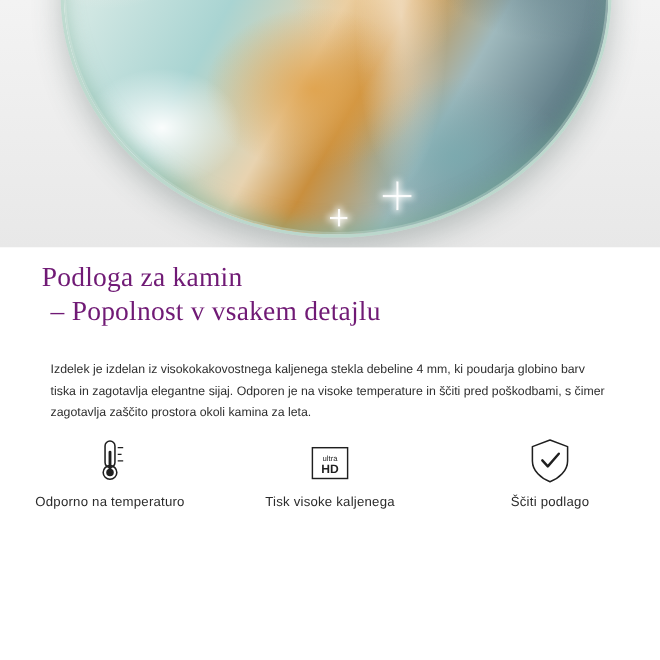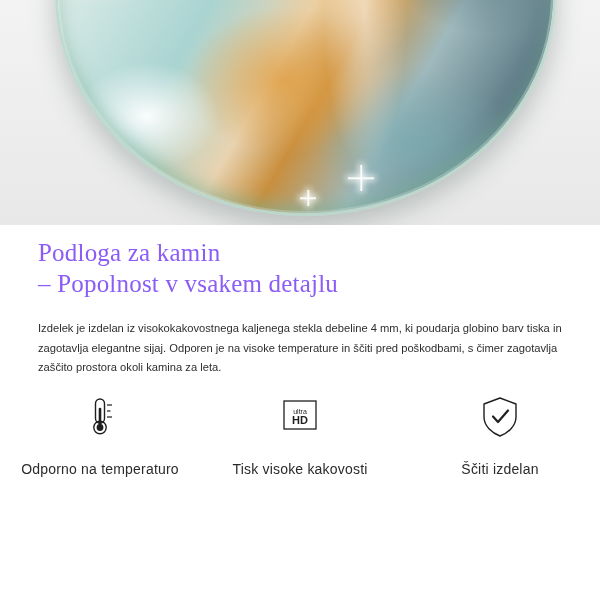--- a/index.html
+++ b/index.html
@@ -112,28 +112,29 @@
     top: 225px;
     width: 600px;
   }
   .headline {
     margin: 0;
     padding: 12px 38px 0 38px;
     font-family: "Liberation Serif", serif;
     font-weight: 400;
     font-size: 25px;
     line-height: 31px;
-    color: #8b5cf6;
+    color: #701a75;
     letter-spacing: 0.2px;
   }
   .headline .line2 {
     display: block;
+    margin-left: 8px;
   }
   .body-copy {
-    margin: 0;
+    margin: 8px;
     padding: 20px 38px 0 38px;
     font-size: 11.2px;
     line-height: 19.5px;
     color: #2e2e2e;
     max-width: 540px;
   }
 
   
   .features {
     position: absolute;
@@ -146,26 +147,26 @@
   }
   .feature {
     display: flex;
     flex-direction: column;
     align-items: center;
     justify-content: flex-start;
   }
   .feature-icon {
     height: 46px;
     display: flex;
-    align-items: flex-start;
+    align-items: flex-end;
     justify-content: center;
   }
   .feature-label {
-    margin-top: 20px;
-    font-size: 14px;
+    margin-top: 8px;
+    font-size: 12px;
     color: #2b2b2b;
     text-align: center;
     letter-spacing: 0.2px;
   }
   svg { display: block; }
 </style>
 </head>
 <body>
 
 <div class="page">
@@ -206,30 +207,30 @@
     </div>
 
     <div class="feature">
       <div class="feature-icon">
         <svg width="40" height="40" viewBox="0 0 40 40">
           <rect x="4" y="6" width="32" height="28" fill="none" stroke="#1f1f1f" stroke-width="1.3"></rect>
           <text x="20" y="18.5" text-anchor="middle" font-family="Liberation Sans, sans-serif" font-size="7" fill="#1f1f1f">ultra</text>
           <text x="20" y="29" text-anchor="middle" font-family="Liberation Sans, sans-serif" font-size="11" font-weight="bold" fill="#1f1f1f">HD</text>
         </svg>
       </div>
-      <div class="feature-label">Tisk visoke kakovosti</div>
+      <div class="feature-label">Tisk visoke kaljenega</div>
     </div>
 
     <div class="feature">
       <div class="feature-icon">
         <svg width="40" height="44" viewBox="0 0 40 44">
           <path d="M20 3 L36 9 V22 C36 31 28 38 20 41 C12 38 4 31 4 22 V9 Z" fill="none" stroke="#1f1f1f" stroke-width="1.4" stroke-linejoin="round"></path>
           <path d="M13 21.5 L18 27 L28 15.5" fill="none" stroke="#1f1f1f" stroke-width="2.2" stroke-linecap="round" stroke-linejoin="round"></path>
         </svg>
       </div>
-      <div class="feature-label">Ščiti izdelan</div>
+      <div class="feature-label">Ščiti podlago</div>
     </div>
 
 
 
 
   </div>
 </div>
 
 </body></html>

